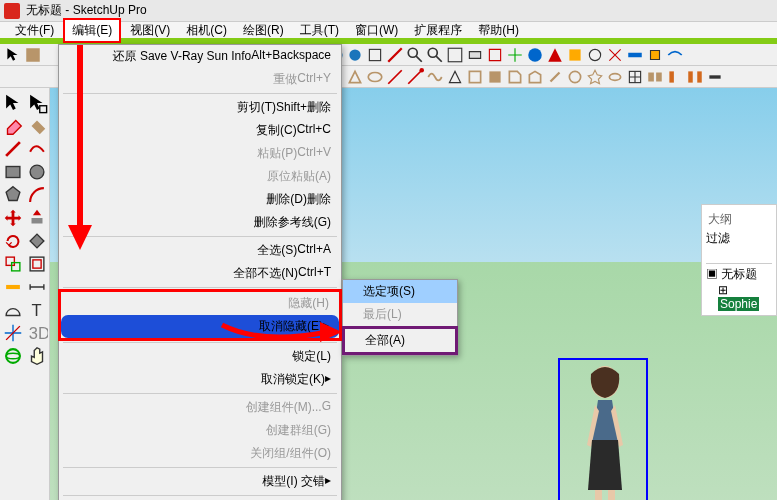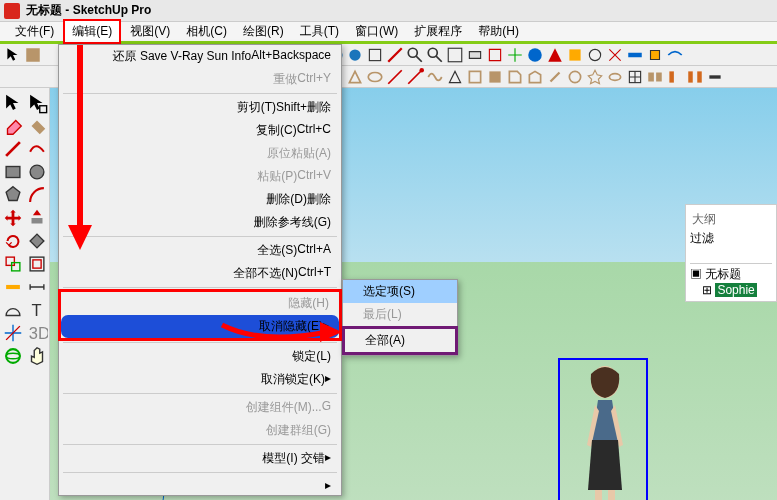--- a/index.html
+++ b/index.html
@@ -1,19 +1,19 @@
 <!DOCTYPE html>
 <html><head>
 <meta charset="utf-8">
 <style>
 * { margin: 0; padding: 0; box-sizing: border-box; font-family: "Microsoft YaHei", SimSun, Arial, sans-serif; font-size: 12px; }
 body { width: 777px; height: 500px; overflow: hidden; background: #fff; position: relative; }
-.titlebar { height: 22px; background: #e8e8e8; display: flex; align-items: center; padding-left: 4px; border-bottom: 1px solid #ccc; font-weight: bold; }
+.titlebar { height: 22px; background: #e8e8e8; display: flex; align-items: center; padding-left: 4px; border-bottom: 1px solid #ccc; }
 .app-icon { width: 16px; height: 16px; background: #d9261c; border-radius: 2px; margin-right: 6px; }
-.menubar { height: 22px; background: #f5f5f5; display: flex; align-items: center; padding-left: 8px; gap: 2px; border-bottom: 3px solid #84cc16; }
+.menubar { height: 22px; background: #f5f5f5; display: flex; align-items: center; padding-left: 8px; gap: 2px; border-bottom: 6px solid #84cc16; }
 .menubar span { padding: 2px 7px; cursor: default; }
 .menubar span.active { background: #fff; border: 2px solid #ff0000; }
 .toolbar { height: 22px; background: #f0f0f0; display: flex; align-items: center; padding-left: 4px; gap: 2px; border-bottom: 1px solid #ccc; overflow: hidden; }
 .tb-icon { width: 18px; height: 18px; display: inline-block; flex-shrink: 0; }
 .workspace { position: relative; height: 434px; display: flex; }
 .left-toolbox { width: 50px; background: #f0f0f0; border-right: 1px solid #ccc; display: flex; flex-direction: column; align-items: center; padding-top: 4px; gap: 1px; }
 .tool-row { display: flex; gap: 2px; }
 .tool { width: 22px; height: 22px; }
 .canvas { flex: 1; position: relative; background: linear-gradient(to bottom, #87ceeb 0%, #b8e0f0 40%, #a8d8a8 40%, #c0e0c0 100%); overflow: hidden; }
 .axis-blue { position: absolute; left: 140px; top: 0; width: 1px; height: 100%; background: #0066cc; transform: skewX(-8deg); }
@@ -21,21 +21,21 @@
 .dropdown { position: absolute; left: 58px; top: 44px; width: 284px; background: #f0f0f0; border: 1px solid #999; box-shadow: 2px 2px 6px rgba(0,0,0,0.3); z-index: 100; }
 .dd-item { display: flex; justify-content: flex-end; padding: 3px 10px 3px 26px; cursor: default; }
 .dd-item.disabled { color: #999; }
 .dd-item.hl { background: #1d4ed8; border-radius: 7px; }
 .dd-sep { height: 1px; background: #ccc; margin: 2px 4px; }
 .dd-arrow::after { content: "▸"; }
 .submenu { position: absolute; left: 342px; top: 279px; width: 116px; background: #f0f0f0; border: 1px solid #999; box-shadow: 2px 2px 6px rgba(0,0,0,0.3); z-index: 200; }
 .sub-item { padding: 3px 10px 3px 20px; }
 .sub-item.hl { background: #9fcfff; }
 .sub-item.disabled { color: #999; }
-.panel { position: absolute; right: 0; top: 204px; width: 92px; background: #fff; border: 1px solid #ccc; padding: 4px; z-index: 50; }
+.panel { position: absolute; right: 0; top: 204px; width: 76px; background: #fff; border: 1px solid #ccc; padding: 4px; z-index: 50; }
 .panel .hdr { color: #666; padding: 2px; }
 .panel .filter { border-bottom: 1px solid #ccc; padding-bottom: 16px; margin-bottom: 2px; }
 .sel { background: #15803d; color: #fff; padding: 0 2px; }
 .red-arrow { position: absolute; z-index: 300; }
 </style>
 </head>
 <body>
 
 <div class="titlebar">
   <div class="app-icon"></div>
@@ -323,26 +323,26 @@
   <div class="dd-sep"></div>
   <div class="dd-item">
       <span>剪切(T)</span>
       <span>Shift+删除</span>
     </div>
   <div class="dd-item">
       <span>复制(C)</span>
       <span>Ctrl+C</span>
     </div>
   <div class="dd-item disabled">
+      <span>粘贴(P)</span>
+      <span>Ctrl+V</span>
+    </div>
+  <div class="dd-item disabled">
       <span>原位粘贴(A)</span>
       <span></span>
-    </div>
-  <div class="dd-item disabled">
-      <span>粘贴(P)</span>
-      <span>Ctrl+V</span>
     </div>
   <div class="dd-item">
       <span>删除(D)</span>
       <span>删除</span>
     </div>
   <div class="dd-item">
       <span>删除参考线(G)</span>
       <span></span>
     </div>
   <div class="dd-sep"></div>
@@ -372,20 +372,24 @@
   <div class="dd-item dd-arrow">
       <span>取消锁定(K)</span>
     </div>
   <div class="dd-sep"></div>
   <div class="dd-item disabled">
       <span>创建组件(M)...</span>
       <span>G</span>
     </div>
   <div class="dd-item disabled">
       <span>创建群组(G)</span>
+      <span></span>
+    </div>
+  <div class="dd-item disabled">
+      <span>关闭组/组件(O)</span>
       <span></span>
     </div>
   <div class="dd-sep"></div>
   <div class="dd-item dd-arrow">
       <span>模型(I) 交错</span>
     </div>
   <div class="dd-sep"></div>
   <div class="dd-item dd-arrow"></div>
 </div>
 

